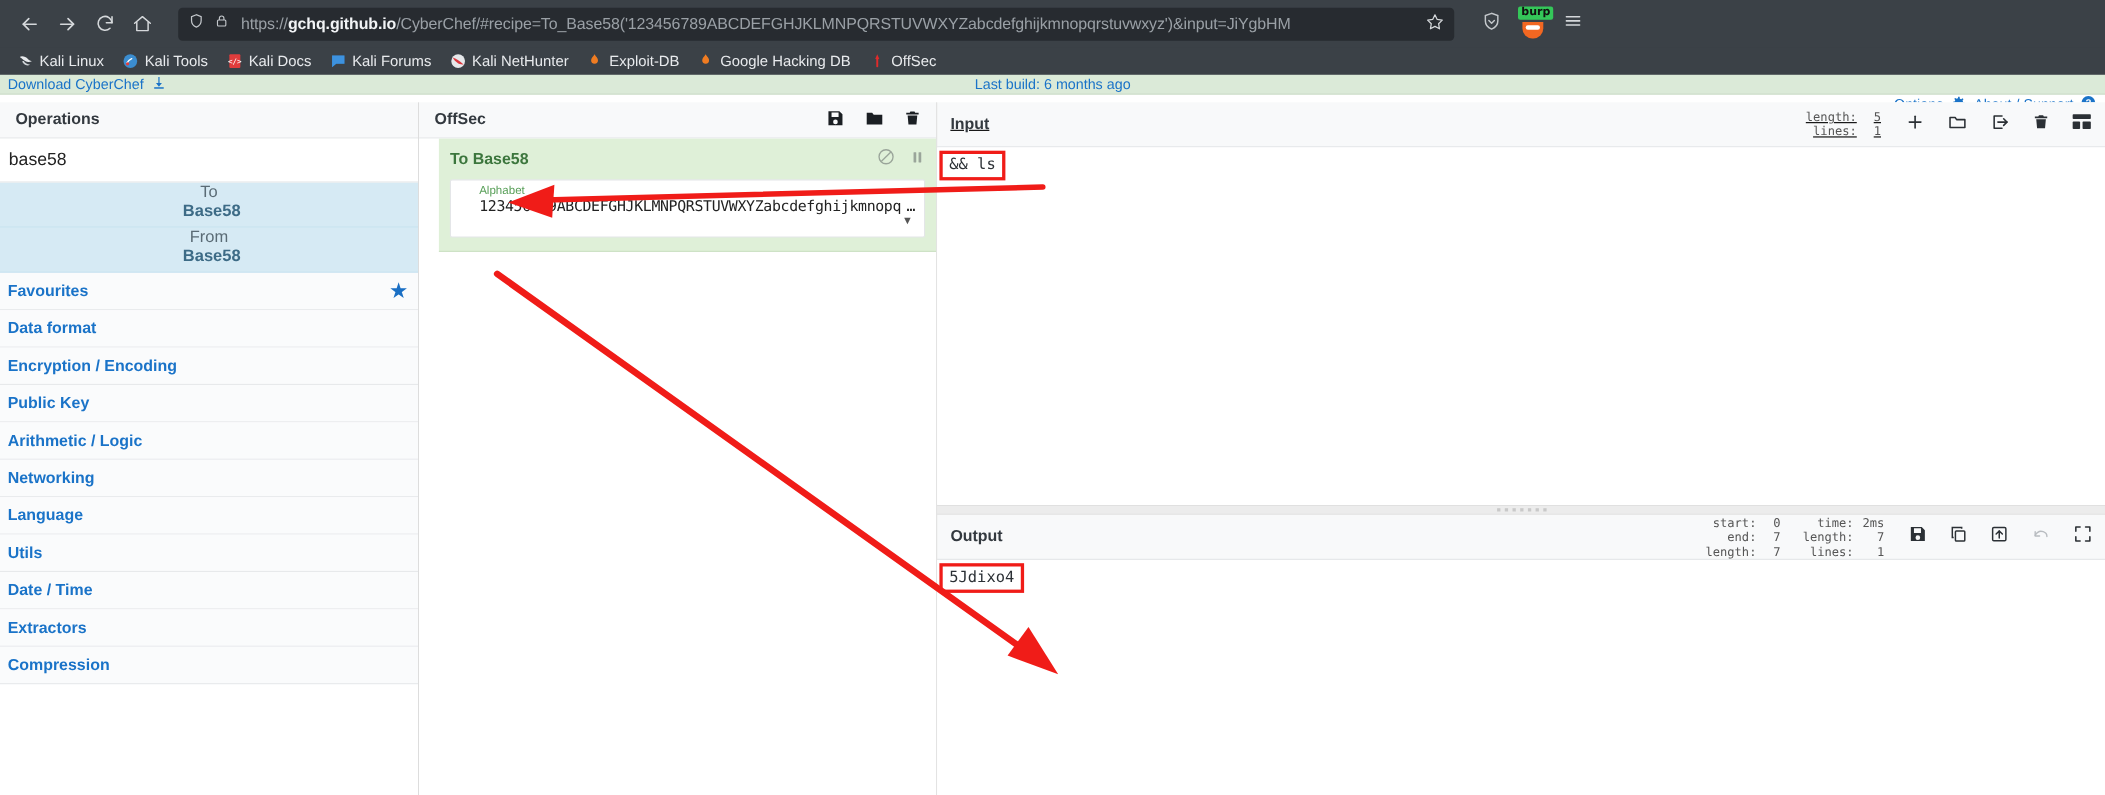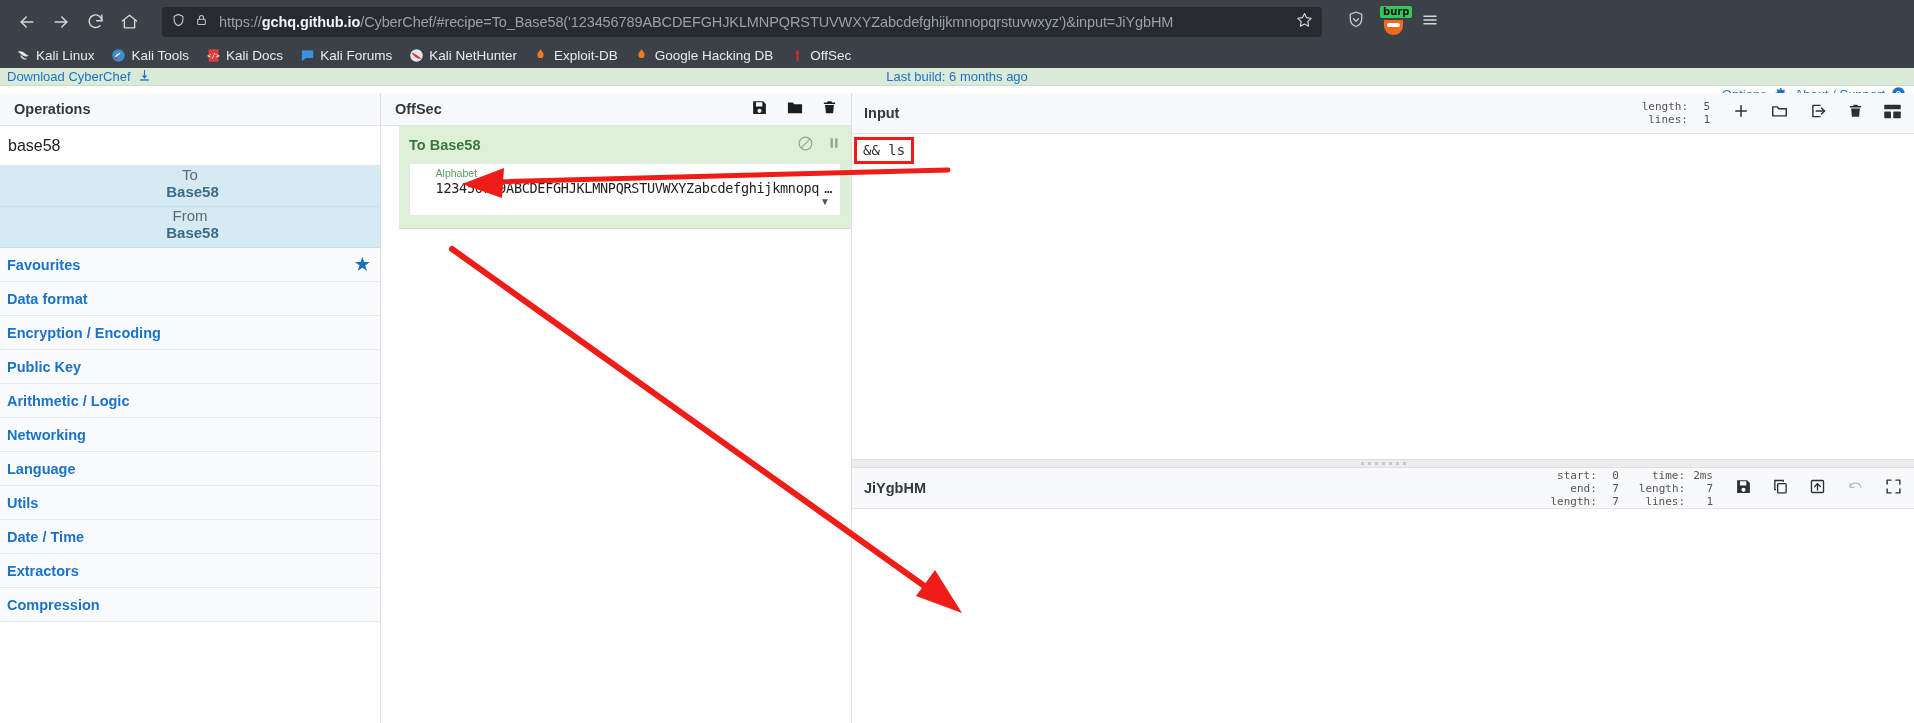--- a/index.html
+++ b/index.html
@@ -116,21 +116,21 @@
   .arg-label { font-size: 10.5px; color: #5aa05a; line-height: 13px; }
   .arg-value {
     font-family: "DejaVu Sans Mono", monospace; font-size: 13.5px; color: #222;
     white-space: nowrap; overflow: hidden; text-overflow: ellipsis; letter-spacing: -0.3px;
   }
   .arg-caret { color: #555; font-size: 10px; padding: 0 2px 3px 6px; }
 
   
   .io-col { flex: 1 1 auto; display: flex; flex-direction: column; min-width: 0; }
   .io-panel { display: flex; flex-direction: column; min-width: 0; }
-  .input-panel { height: 366px; flex: 0 0 366px; }
+  .input-panel { height: 366px; flex: 0 0 366px; text-decoration: underline; }
   .io-splitter {
     height: 9px; flex: 0 0 9px; background: #ececec; border-top: 1px solid #e0e0e0;
     border-bottom: 1px solid #e0e0e0; display: flex; align-items: center; justify-content: center;
   }
   .splitter-dots { display: flex; gap: 4px; }
   .splitter-dots span { width: 3px; height: 3px; background: #c9c9c9; display: block; }
   .io-head {
     height: 41px; display: flex; align-items: center; padding: 0 12px;
     background: #f8f9fa; border-bottom: 1px solid #e2e4e6;
   }
@@ -502,21 +502,21 @@
           <span></span>
           <span></span>
           <span></span>
           <span></span>
           <span></span>
       </span>
     </div>
 
     <div class="io-panel" style="flex:1 1 auto;">
       <div class="io-head">
-        <span class="ttl">JiYgbHM</span>
+        <span class="ttl">Output</span>
         <span class="io-meta">
           <span class="meta-grp">
             <span class="k">start:</span>
             <span class="v">0</span>
             <span class="k">end:</span>
             <span class="v">7</span>
             <span class="k">length:</span>
             <span class="v">7</span>
           </span>
           <span class="meta-grp">
@@ -556,20 +556,23 @@
           <span>
             <svg width="17" height="17" viewBox="0 0 24 24" fill="none" stroke="currentColor" stroke-width="2" stroke-linecap="round" stroke-linejoin="round">
                 <polyline points="3 8.5 3 3 8.5 3"></polyline>
                 <polyline points="15.5 3 21 3 21 8.5"></polyline>
                 <polyline points="21 15.5 21 21 15.5 21"></polyline>
                 <polyline points="8.5 21 3 21 3 15.5"></polyline>
               </svg>
           </span>
         </span>
       </div>
+      <div class="io-body">
+        <span class="io-text hl-box">5Jdixo4</span>
+      </div>
     </div>
   </div>
 </div>
 
 <svg class="anno" width="1914" height="723" viewBox="0 0 1914 723">
 
   <g>
     <path d="M948,170 L487,182" stroke="#f01c18" stroke-width="5" fill="none" stroke-linecap="round"></path>
     <polygon points="462,184 504,168 502,198" fill="#f01c18"></polygon>
   </g>

